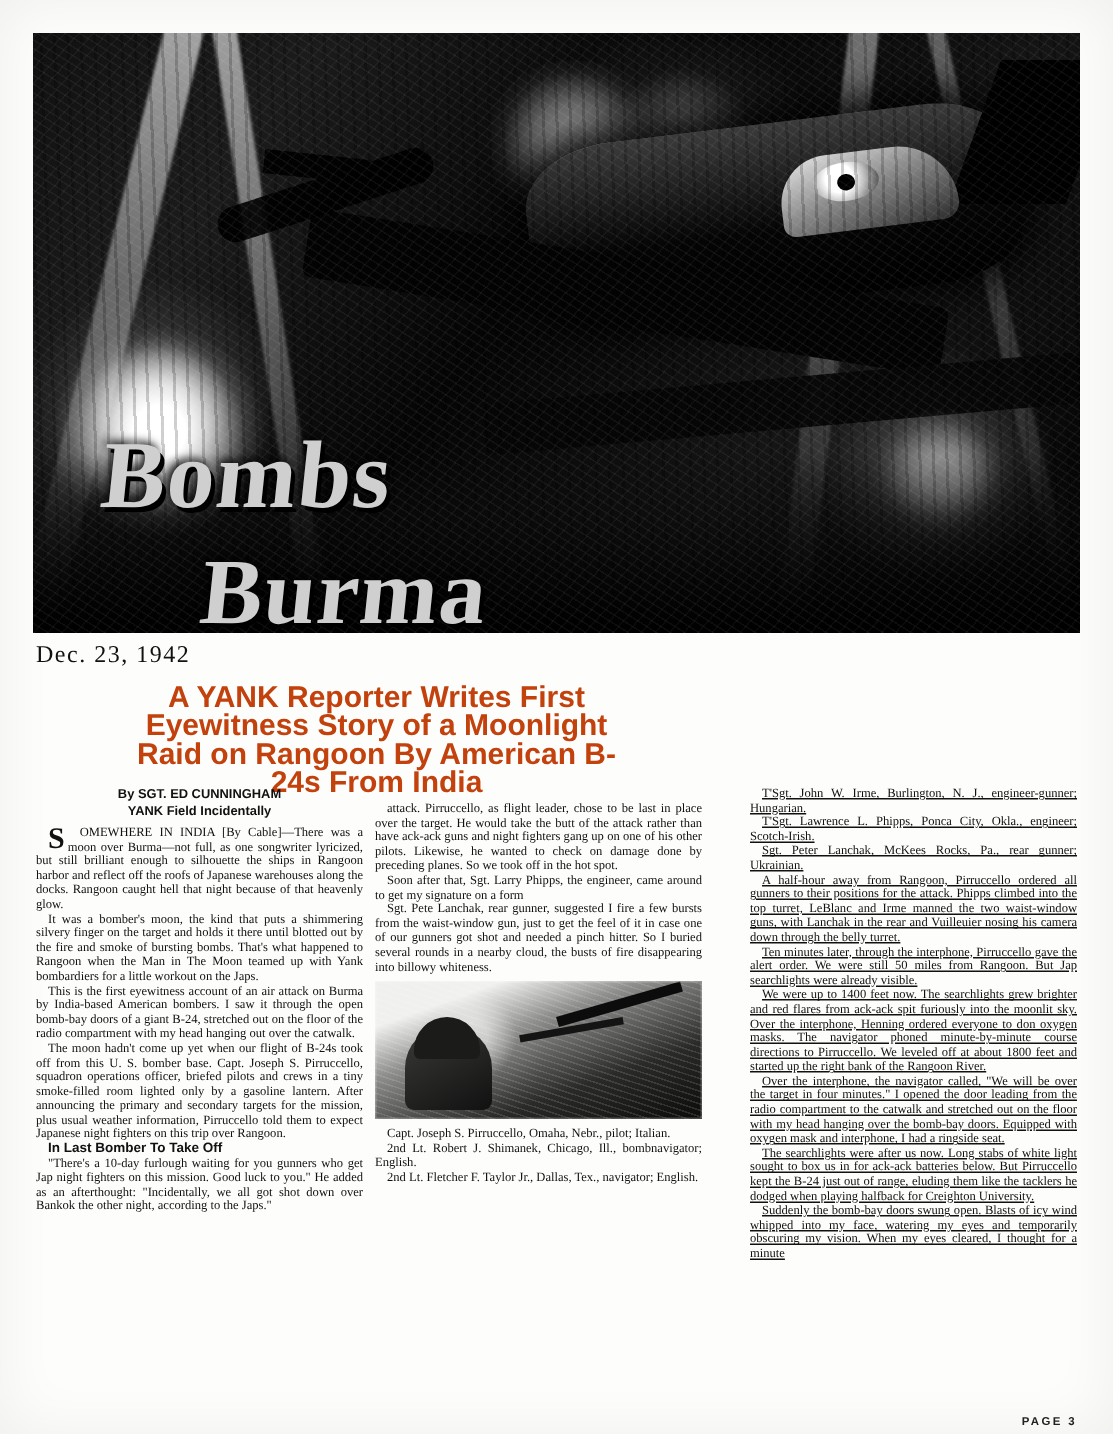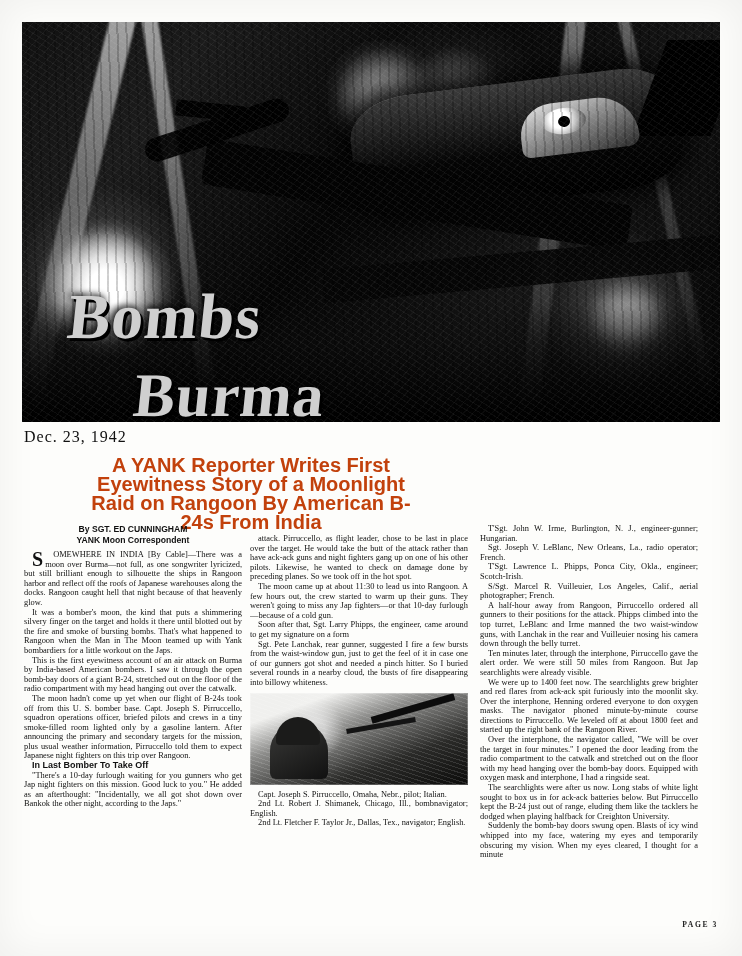--- a/index.html
+++ b/index.html
@@ -57,21 +57,21 @@
   
   .deck{position:absolute;left:86px;top:456px;width:330px;text-align:center;font-family:"Liberation Sans",sans-serif;
     font-weight:700;font-size:20px;line-height:19px;color:#c2410c;}
 
   
   .cols{position:absolute;left:24px;top:524px;width:694px;height:408px;}
   .col{position:absolute;top:0;width:218px;font-size:8.4px;line-height:9.6px;text-align:justify;}
   .col p{margin:0 0 0 0;text-indent:8px;}
   .c1{left:0;}
   .c2{left:226px;margin-top:10px;}
-  .c3{left:456px;}
+  .c3{left:476px;text-decoration:underline;}
   .byline{font-family:"Liberation Sans",sans-serif;font-weight:700;font-size:8.6px;text-align:center;
     line-height:11px;text-indent:0;margin-bottom:4px;}
   .subhead{font-family:"Liberation Sans",sans-serif;font-weight:700;font-size:9px;margin:6px 0 3px;text-indent:0;}
   .dropcap{float:left;font-family:"Liberation Serif",serif;font-weight:700;font-size:20px;line-height:16px;
     padding:1px 2px 0 0;}
 
   
   .inset{position:relative;width:218px;height:92px;margin:5px 0 5px;background:#111;overflow:hidden;}
   .inset .ph{position:absolute;inset:0;
     background:
@@ -79,21 +79,21 @@
       repeating-linear-gradient(18deg, rgba(255,255,255,.12) 0 1px, rgba(0,0,0,0) 1px 4px),
       linear-gradient(160deg,#f0f0ee 0 18%, #8e8e8c 38%, #2a2a28 70%, #0b0b0a 100%);}
   .inset .gun{position:absolute;left:120px;top:12px;width:86px;height:7px;background:#0c0c0c;transform:rotate(-16deg);}
   .inset .gun2{position:absolute;left:96px;top:30px;width:70px;height:5px;background:#141414;transform:rotate(-10deg);}
   .inset .man{position:absolute;left:20px;top:30px;width:58px;height:56px;border-radius:28px 28px 6px 6px;
     background:linear-gradient(150deg,#3a3a38,#111);}
   .inset .helmet{position:absolute;left:26px;top:24px;width:44px;height:28px;border-radius:22px 22px 4px 4px;background:#1b1b1a;}
   .inset .frame{position:absolute;inset:0;box-shadow:inset 0 0 0 1px rgba(255,255,255,.25);}
 
   
-  .pagemark{position:absolute;right:24px;bottom:27px;font-family:Liberation Serif, serif;
+  .pagemark{position:absolute;right:24px;bottom:4px;font-family:Liberation Sans, sans-serif;
     font-size:7.6px;letter-spacing:1.6px;font-weight:700;color:#222;}
   .edge{position:absolute;inset:0;pointer-events:none;
     box-shadow:inset 0 0 40px rgba(0,0,0,.06);}
 </style>
 </head>
 <body>
 
 <div id="page">
 
   <div class="hero">
@@ -120,55 +120,53 @@
 
   <div class="dateline">Dec. 23, 1942</div>
 
   <div class="deck">A YANK Reporter Writes First Eyewitness Story of a Moonlight Raid on Rangoon By American B-24s From India</div>
 
   <div class="cols">
 
     <div class="col c1">
       <div class="byline">
         <div>By SGT. ED CUNNINGHAM</div>
-        <div>YANK Moon Correspondent</div>
+        <div>YANK Field Incidentally</div>
       </div>
       <p><span class="dropcap">S</span><span>OMEWHERE IN INDIA [By Cable]—There was a moon over Burma—not full, as one songwriter lyricized, but still brilliant enough to silhouette the ships in Rangoon harbor and reflect off the roofs of Japanese warehouses along the docks. Rangoon caught hell that night because of that heavenly glow.</span></p>
       <p>It was a bomber's moon, the kind that puts a shimmering silvery finger on the target and holds it there until blotted out by the fire and smoke of bursting bombs. That's what happened to Rangoon when the Man in The Moon teamed up with Yank bombardiers for a little workout on the Japs.</p>
       <p>This is the first eyewitness account of an air attack on Burma by India-based American bombers. I saw it through the open bomb-bay doors of a giant B-24, stretched out on the floor of the radio compartment with my head hanging out over the catwalk.</p>
       <p>The moon hadn't come up yet when our flight of B-24s took off from this U. S. bomber base. Capt. Joseph S. Pirruccello, squadron operations officer, briefed pilots and crews in a tiny smoke-filled room lighted only by a gasoline lantern. After announcing the primary and secondary targets for the mission, plus usual weather information, Pirruccello told them to expect Japanese night fighters on this trip over Rangoon.</p>
       <p class="subhead">In Last Bomber To Take Off</p>
       <p>"There's a 10-day furlough waiting for you gunners who get Jap night fighters on this mission. Good luck to you." He added as an afterthought: "Incidentally, we all got shot down over Bankok the other night, according to the Japs."</p>
     </div>
 
     <div class="col c2">
       <p>attack. Pirruccello, as flight leader, chose to be last in place over the target. He would take the butt of the attack rather than have ack-ack guns and night fighters gang up on one of his other pilots. Likewise, he wanted to check on damage done by preceding planes. So we took off in the hot spot.</p>
-      <p>The moon came up at about 11:30 to lead us into Rangoon. A few hours out, the crew started to warm up their guns. They weren't going to miss any Jap fighters—or that 10-day furlough—because of a cold gun.</p>
       <p>Soon after that, Sgt. Larry Phipps, the engineer, came around to get my signature on a form</p>
       <p>Sgt. Pete Lanchak, rear gunner, suggested I fire a few bursts from the waist-window gun, just to get the feel of it in case one of our gunners got shot and needed a pinch hitter. So I buried several rounds in a nearby cloud, the busts of fire disappearing into billowy whiteness.</p>
 
       <div class="inset">
         <div class="ph"></div>
         <div class="gun"></div>
         <div class="gun2"></div>
         <div class="man"></div>
         <div class="helmet"></div>
         <div class="frame"></div>
       </div>
 
       <p>Capt. Joseph S. Pirruccello, Omaha, Nebr., pilot; Italian.</p>
       <p>2nd Lt. Robert J. Shimanek, Chicago, Ill., bombnavigator; English.</p>
       <p>2nd Lt. Fletcher F. Taylor Jr., Dallas, Tex., navigator; English.</p>
     </div>
 
     <div class="col c3">
       <p>T'Sgt. John W. Irme, Burlington, N. J., engineer-gunner; Hungarian.</p>
-      <p>Sgt. Joseph V. LeBlanc, New Orleans, La., radio operator; French.</p>
       <p>T'Sgt. Lawrence L. Phipps, Ponca City, Okla., engineer; Scotch-Irish.</p>
-      <p>S/Sgt. Marcel R. Vuilleuier, Los Angeles, Calif., aerial photographer; French.</p>
+      <p>Sgt. Peter Lanchak, McKees Rocks, Pa., rear gunner; Ukrainian.</p>
       <p>A half-hour away from Rangoon, Pirruccello ordered all gunners to their positions for the attack. Phipps climbed into the top turret, LeBlanc and Irme manned the two waist-window guns, with Lanchak in the rear and Vuilleuier nosing his camera down through the belly turret.</p>
       <p>Ten minutes later, through the interphone, Pirruccello gave the alert order. We were still 50 miles from Rangoon. But Jap searchlights were already visible.</p>
       <p>We were up to 1400 feet now. The searchlights grew brighter and red flares from ack-ack spit furiously into the moonlit sky. Over the interphone, Henning ordered everyone to don oxygen masks. The navigator phoned minute-by-minute course directions to Pirruccello. We leveled off at about 1800 feet and started up the right bank of the Rangoon River.</p>
       <p>Over the interphone, the navigator called, "We will be over the target in four minutes." I opened the door leading from the radio compartment to the catwalk and stretched out on the floor with my head hanging over the bomb-bay doors. Equipped with oxygen mask and interphone, I had a ringside seat.</p>
       <p>The searchlights were after us now. Long stabs of white light sought to box us in for ack-ack batteries below. But Pirruccello kept the B-24 just out of range, eluding them like the tacklers he dodged when playing halfback for Creighton University.</p>
       <p>Suddenly the bomb-bay doors swung open. Blasts of icy wind whipped into my face, watering my eyes and temporarily obscuring my vision. When my eyes cleared, I thought for a minute</p>
     </div>
   </div>
 
   <div class="pagemark">PAGE 3</div>

